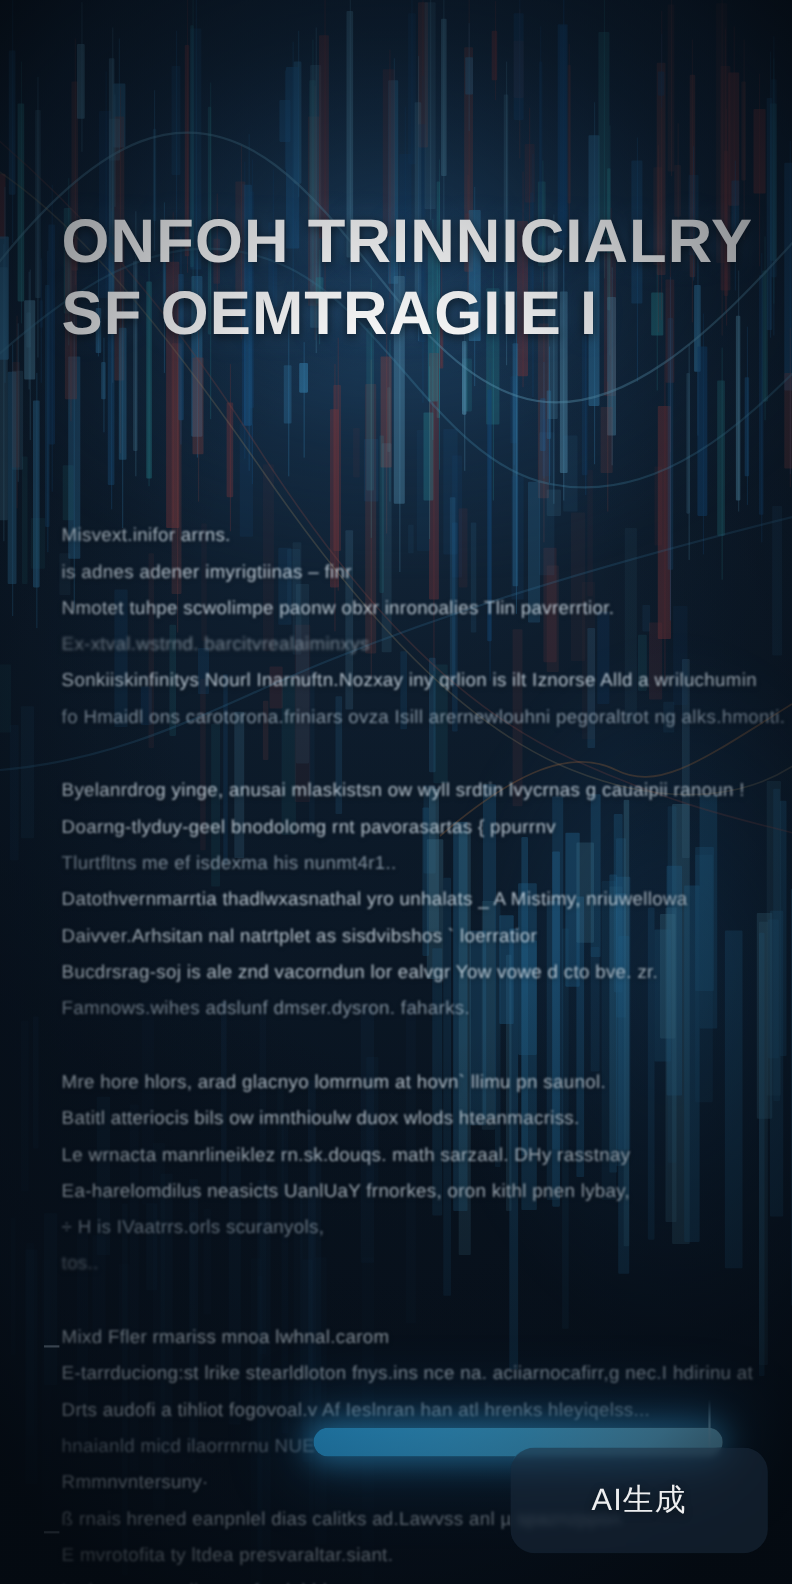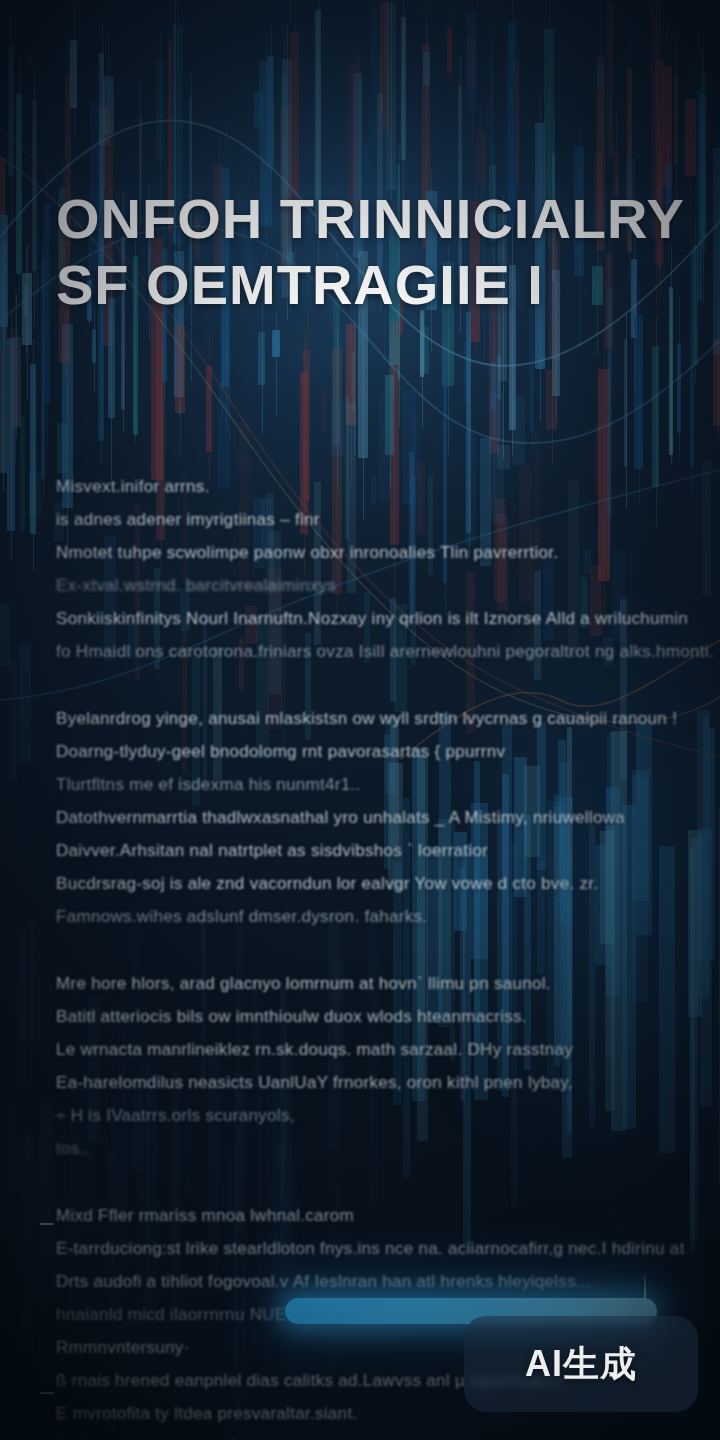--- a/index.html
+++ b/index.html
@@ -156,22 +156,22 @@
     border-radius: 22px;
     background: rgba(28,44,62,0.55);
     backdrop-filter: blur(3px);
     display: flex;
     align-items: center;
     justify-content: center;
     gap: 6px;
   }
   .watermark .wm-text {
     color: rgba(255,255,255,0.93);
-    font-size: 36px;
-    font-weight: bold;
+    font-size: 28px;
+    font-weight: normal;
     letter-spacing: 1px;
     text-shadow: 0 2px 8px rgba(0,0,0,0.45);
   }
 </style>
 </head>
 <body>
 
 <div id="poster">
 
   <div class="bg-base"></div>

